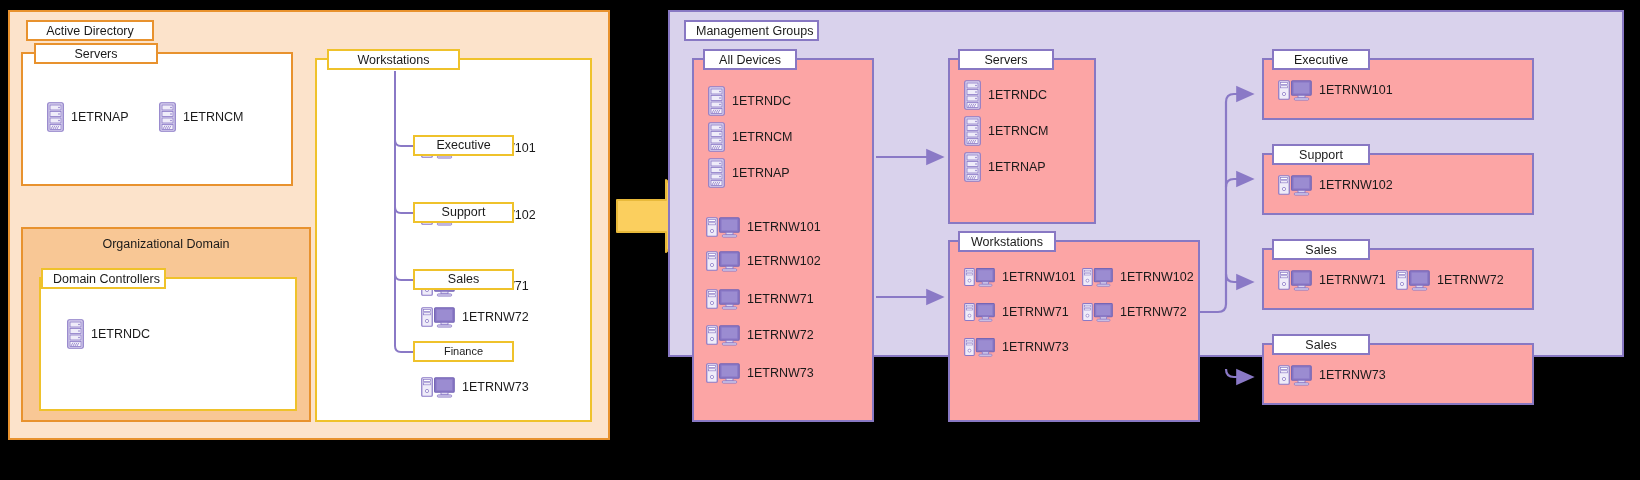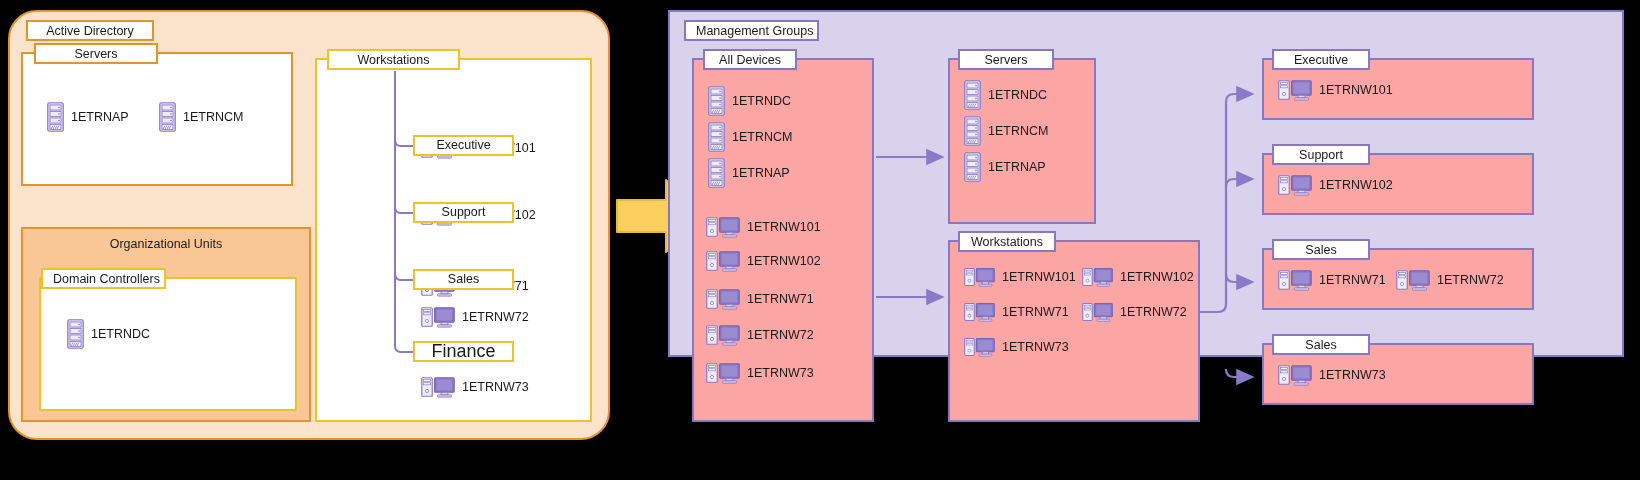--- a/index.html
+++ b/index.html
@@ -56,21 +56,21 @@
   .tree{position:absolute;left:0;top:0;pointer-events:none;}
   .flow{position:absolute;left:0;top:0;pointer-events:none;}
 
   .bigarrow{position:absolute;}
 </style>
 </head>
 <body>
 
 <div id="stage">
 
-  <div class="tabbox p-ad" style="left:8px;top:10px;width:602px;height:430px;border-radius:29px;">
+  <div class="tabbox p-ad" style="left:8px;top:10px;width:602px;height:430px;">
     <div class="tablabel p-ad-lbl" style="left:16px;top:8px;transform:none;width:128px;">Active Directory</div>
 
     <div class="tabbox b-orange" style="left:11px;top:40px;width:272px;height:134px;">
       <div class="tablabel l-orange" style="left:11px;top:-11px;transform:none;width:124px;">Servers</div>
 
       <div class="dev" style="left:24px;top:48px;">
         <span>
           <svg width="17" height="30" viewBox="0 0 17 30">
             <rect x="0.75" y="0.75" width="15.5" height="28.5" rx="1.5" fill="#DCD6F0" stroke="#8A79C6" stroke-width="1.2"></rect>
             <rect x="3" y="3" width="11" height="5" fill="#EFECF9" stroke="#8A79C6" stroke-width="0.8"></rect>
@@ -102,21 +102,21 @@
             <circle cx="12" cy="5.5" r="0.8" fill="#8A79C6"></circle>
               <circle cx="12" cy="12" r="0.8" fill="#8A79C6"></circle>
               <circle cx="12" cy="18.5" r="0.8" fill="#8A79C6"></circle>
           </svg>
         </span>
         <span class="nm">1ETRNCM</span>
       </div>
     </div>
 
     <div class="abs g-ou" style="left:11px;top:215px;width:290px;height:195px;">
-      <div class="g-ou-title">Organizational Units</div>
+      <div class="g-ou-title">Organizational Domain</div>
 
       <div class="tabbox b-yellow" style="left:16px;top:48px;width:258px;height:134px;">
         <div class="tablabel l-yellow" style="left:0px;top:-11px;transform:none;width:125px;">Domain Controllers</div>
 
         <div class="dev" style="left:26px;top:40px;">
           <span>
             <svg width="17" height="30" viewBox="0 0 17 30">
               <rect x="0.75" y="0.75" width="15.5" height="28.5" rx="1.5" fill="#DCD6F0" stroke="#8A79C6" stroke-width="1.2"></rect>
               <rect x="3" y="3" width="11" height="5" fill="#EFECF9" stroke="#8A79C6" stroke-width="0.8"></rect>
               <rect x="3" y="9.5" width="11" height="5" fill="#EFECF9" stroke="#8A79C6" stroke-width="0.8"></rect>
@@ -212,21 +212,21 @@
             <circle cx="6" cy="16" r="1.6" fill="#fff" stroke="#8A79C6" stroke-width="0.8"></circle>
             <rect x="13.6" y="2.75" width="19.6" height="14.5" rx="1" fill="#8A79C6" stroke="#7566B5" stroke-width="1.2"></rect>
             <rect x="15.6" y="4.6" width="15.6" height="10.8" fill="#9B8CD1"></rect>
             <rect x="20" y="17.3" width="7" height="2.6" fill="#DCD6F0" stroke="#8A79C6" stroke-width="0.9"></rect>
             <rect x="16.4" y="19.9" width="14.2" height="2.2" rx="0.8" fill="#DCD6F0" stroke="#8A79C6" stroke-width="0.9"></rect>
           </svg>
         </span>
         <span class="nm">1ETRNW72</span>
       </div>
 
-      <div class="abs l-yellow" style="left:96px;top:281px;width:101px;height:21px;background:#fff;text-align:center;font-size:18px;line-height:17px;color:#1a1a1a;z-index:3;">
+      <div class="abs l-yellow" style="left:96px;top:281px;width:101px;height:21px;background:#fff;text-align:center;font-size:11px;line-height:17px;color:#1a1a1a;z-index:3;">
         <span>Finance</span>
       </div>
       <div class="dev" style="left:104px;top:315px;">
         <span>
           <svg width="34" height="24" viewBox="0 0 34 24">
             <rect x="0.75" y="2.75" width="10.5" height="18.5" rx="1" fill="#EFECF9" stroke="#8A79C6" stroke-width="1.2"></rect>
             <rect x="2.5" y="4.5" width="7" height="2" fill="#fff" stroke="#8A79C6" stroke-width="0.7"></rect>
             <rect x="2.5" y="7.8" width="7" height="2" fill="#fff" stroke="#8A79C6" stroke-width="0.7"></rect>
             <circle cx="6" cy="16" r="1.6" fill="#fff" stroke="#8A79C6" stroke-width="0.8"></circle>
             <rect x="13.6" y="2.75" width="19.6" height="14.5" rx="1" fill="#8A79C6" stroke="#7566B5" stroke-width="1.2"></rect>

